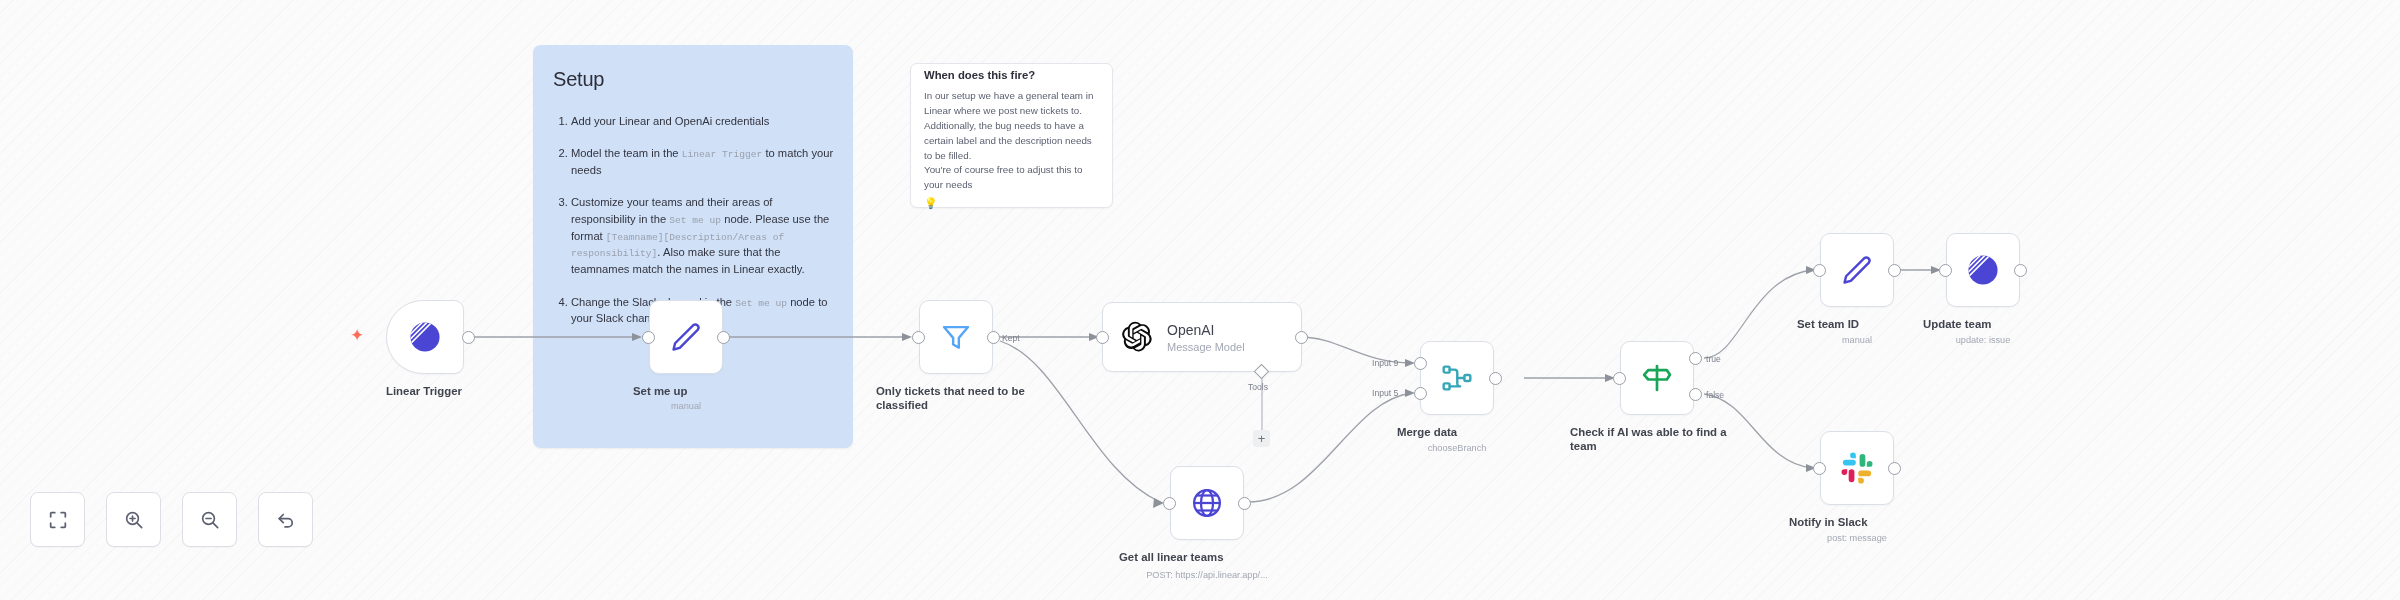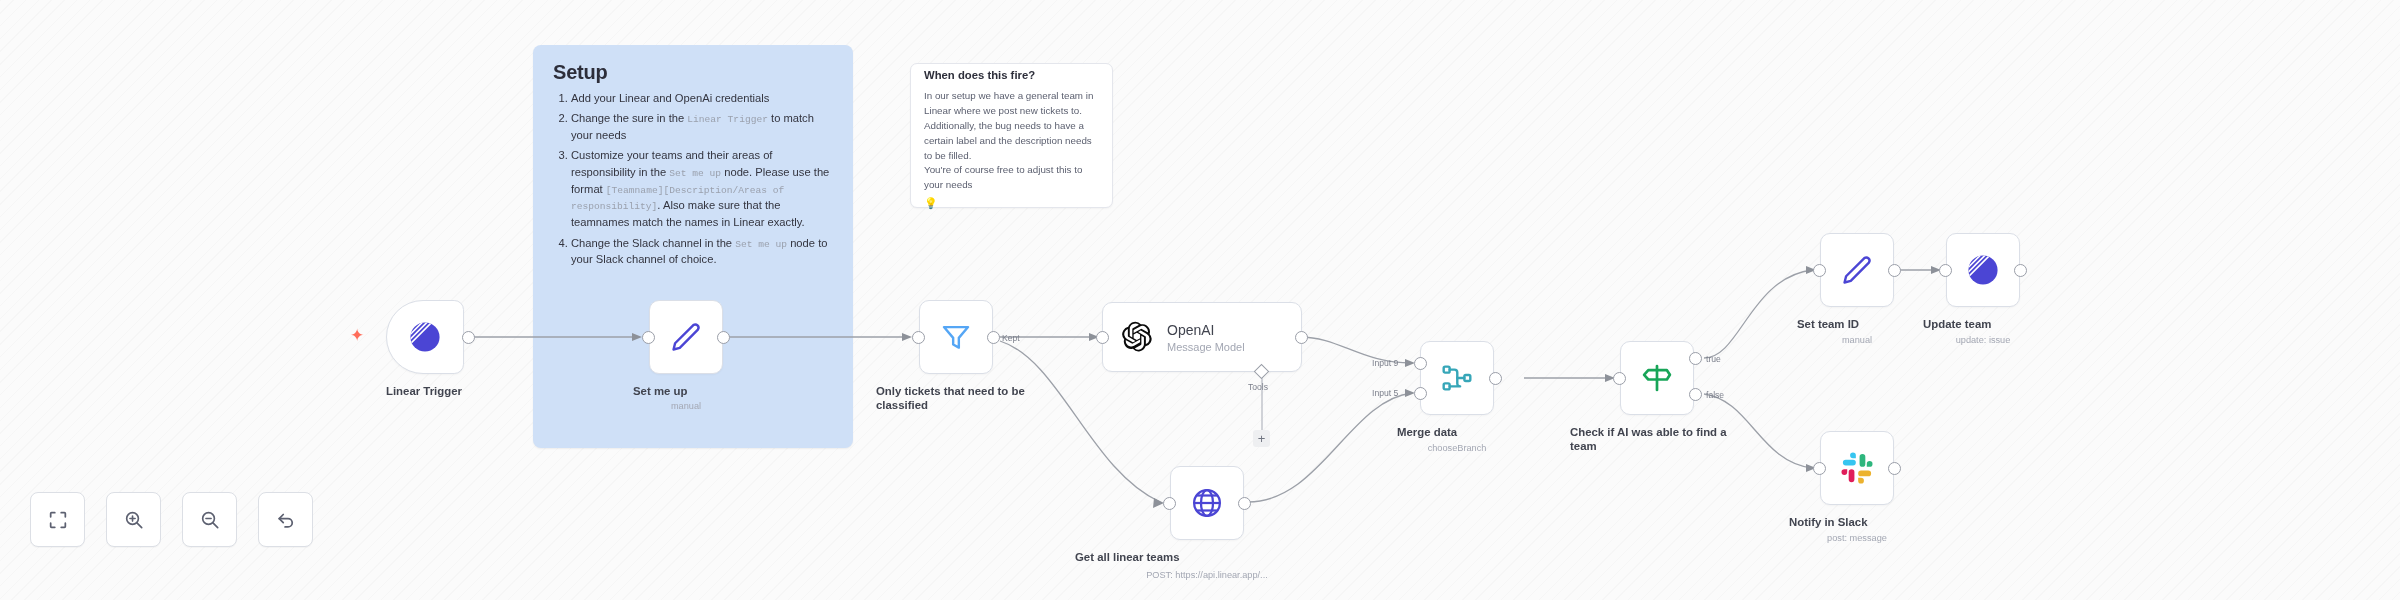--- a/index.html
+++ b/index.html
@@ -25,32 +25,32 @@
     position: absolute;
     border-radius: 8px;
   }
   .sticky-blue {
     left: 533px; top: 45px;
     width: 320px; height: 403px;
     background: #cfe0f7;
     box-shadow: 0 1px 2px rgba(0,0,0,.06);
   }
   .sticky-blue .sticky-title {
-    font-size: 20px; font-weight: bold; color: #2d2e3a;
-    padding: 16px 0 6px 20px;
+    font-size: 20px; font-weight: normal; color: #2d2e3a;
+    padding: 23px 0 6px 20px;
     letter-spacing: -0.2px;
   }
   .sticky-blue ol {
     margin: 0 16px 0 38px;
     padding: 0;
     font-size: 11.2px;
     line-height: 1.45;
     color: #33343f;
   }
-  .sticky-blue ol li { margin-bottom: 4px; }
+  .sticky-blue ol li { margin-bottom: 4px; margin-top: 16px; }
   .sticky-blue code, .mono {
     font-family: "Liberation Mono", "DejaVu Sans Mono", monospace;
     font-size: 9.6px;
     color: #9aa0ad;
     background: transparent;
     white-space: nowrap;
   }
   .sticky-blue .mono-wrap {
     font-family: "Liberation Mono", "DejaVu Sans Mono", monospace;
     font-size: 9.6px;
@@ -178,21 +178,21 @@
 </style>
 </head>
 <body>
 
 <div id="canvas">
 
   <div class="sticky sticky-blue">
     <div class="sticky-title">Setup</div>
     <ol>
       <li><span>Add your Linear and OpenAi credentials</span></li>
-      <li><span>Change the sure in the </span><span class="mono">Linear Trigger</span><span> to match your needs</span></li>
+      <li><span>Model the team in the </span><span class="mono">Linear Trigger</span><span> to match your needs</span></li>
       <li><span>Customize your teams and their areas of responsibility in the </span><span class="mono">Set me up</span><span> node. Please use the format </span><span class="mono-wrap">[Teamname][Description/Areas of responsibility]</span><span>. Also make sure that the teamnames match the names in Linear exactly.</span></li>
       <li><span>Change the Slack channel in the </span><span class="mono">Set me up</span><span> node to your Slack channel of choice.</span></li>
     </ol>
   </div>
 
   <div class="sticky sticky-white">
     <div class="sticky-title">When does this fire?</div>
     <p style="white-space:pre-line">In our setup we have a general team in Linear where we post new tickets to. Additionally, the bug needs to have a certain label and the description needs to be filled.
 You're of course free to adjust this to your needs</p>
     <span class="bulb">💡</span>
@@ -296,21 +296,21 @@
     <svg width="36" height="36" viewBox="0 0 24 24" fill="none" stroke="#4b45d4" stroke-width="1.5">
       <circle cx="12" cy="12" r="8.6"></circle>
       <ellipse cx="12" cy="12" rx="4" ry="8.6"></ellipse>
       <line x1="3.4" y1="12" x2="20.6" y2="12"></line>
       <line x1="4.8" y1="7" x2="19.2" y2="7"></line>
       <line x1="4.8" y1="17" x2="19.2" y2="17"></line>
     </svg>
   </div>
   <div class="ep" style="left:1163px; top:497px;"></div>
   <div class="ep" style="left:1238px; top:497px;"></div>
-  <div class="node-label" style="left:1075px; top:551px; width:160px;">Get all linear teams</div>
+  <div class="node-label" style="left:1119px; top:551px; width:160px;">Get all linear teams</div>
   <div class="node-sub" style="left:1117px; top:570px; width:180px;">POST: https://api.linear.app/...</div>
 
   <div class="node sq" style="left:1420px; top:341px;">
     <svg width="34" height="34" viewBox="0 0 24 24" fill="none" stroke="#36a6b8" stroke-width="1.7" stroke-linecap="round" stroke-linejoin="round">
       <rect x="2.6" y="4" width="4.2" height="4.2" rx="1"></rect>
       <rect x="2.6" y="15.8" width="4.2" height="4.2" rx="1"></rect>
       <rect x="17.2" y="9.9" width="4.2" height="4.2" rx="1"></rect>
       <path d="M6.8 6.1 h3.4 a2 2 0 0 1 2 2 v7.8 a2 2 0 0 0 2 2 h-7.4"></path>
       <path d="M12.2 12 h5"></path>
     </svg>

